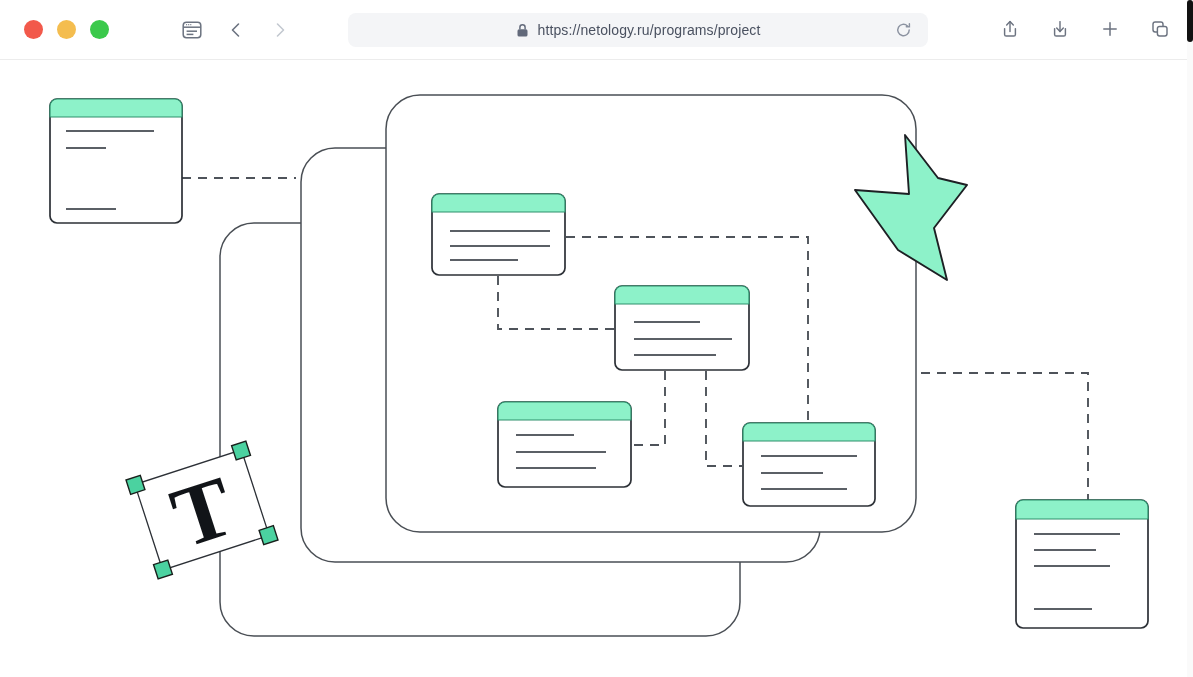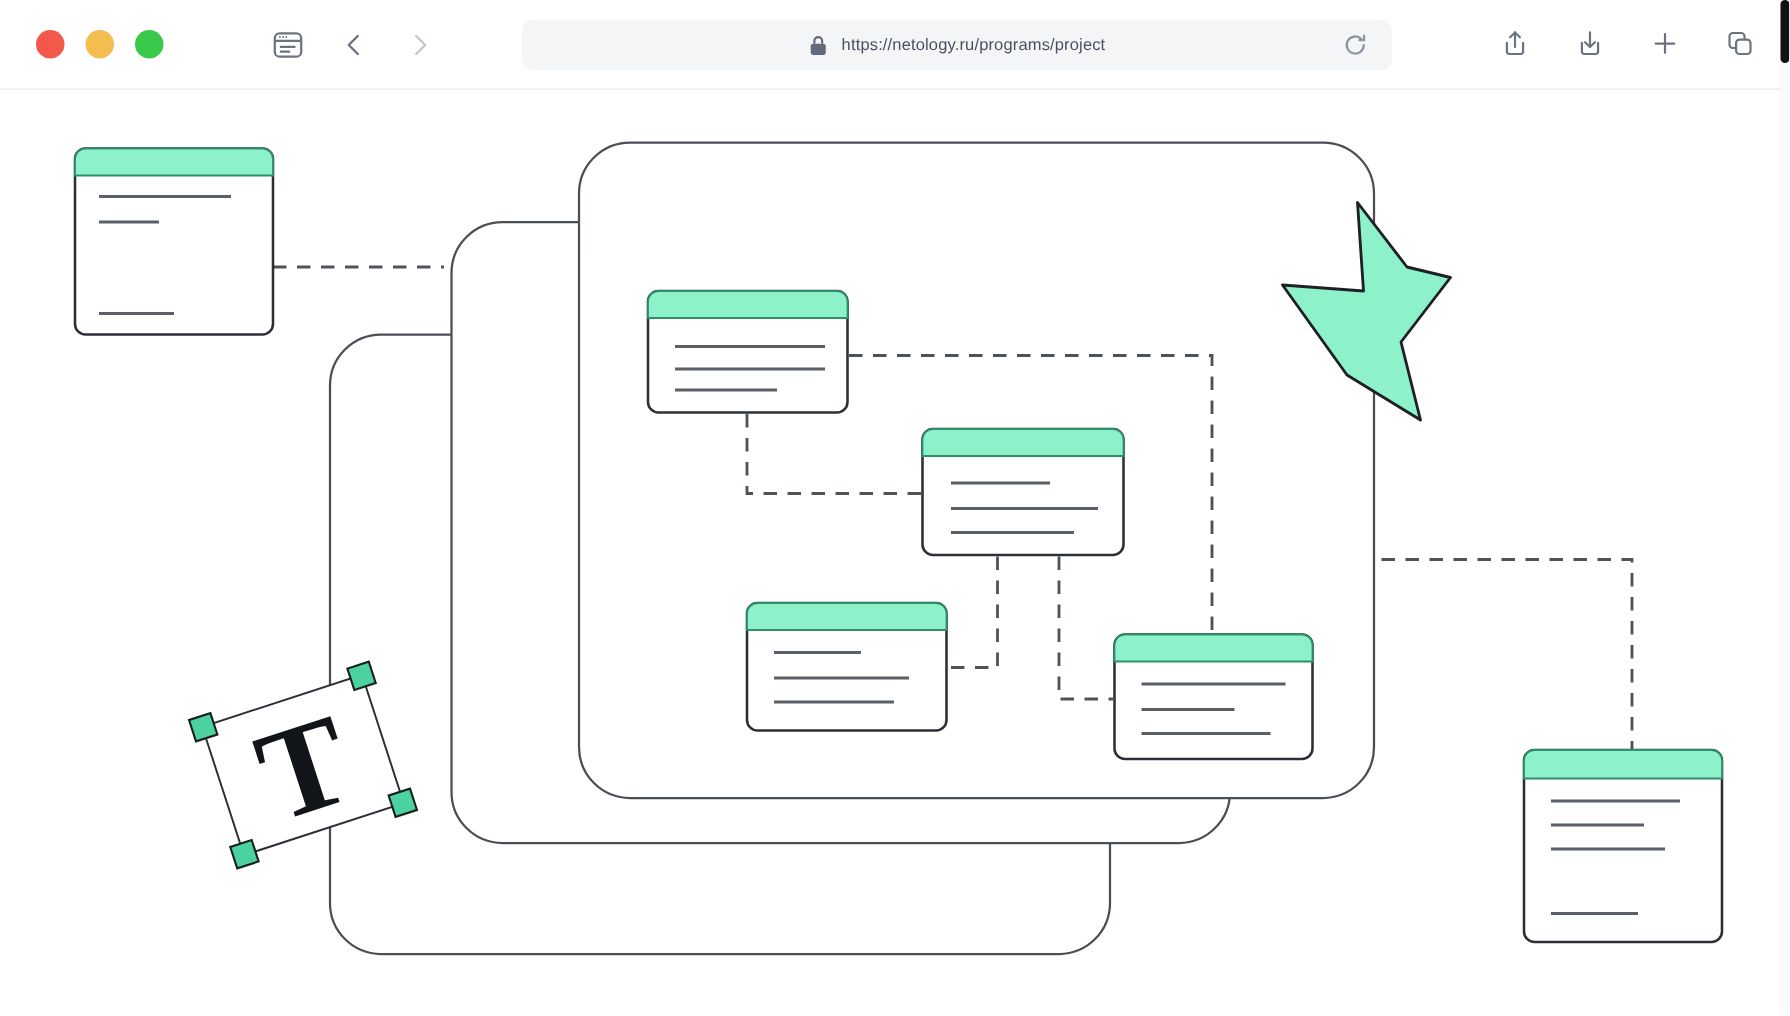--- a/index.html
+++ b/index.html
@@ -49,21 +49,21 @@
     width: 580px; height: 34px;
     background:#f4f5f7;
     border-radius: 8px;
     display:flex; align-items:center;
   }
   .url-center {
     flex:1; display:flex; align-items:center; justify-content:center; gap:9px;
   }
   .lock { color:#62697a; display:flex; }
   .url-text {
-    font-size: 11px; color:#4a5160; letter-spacing:.1px;
+    font-size: 14px; color:#4a5160; letter-spacing:.1px;
     white-space:nowrap;
   }
   .reload { position:absolute; right:16px; top:50%; transform:translateY(-50%); color:#8c93a1; display:flex;}
 
   .right-tools {
     position:absolute; right:18px; top:14px;
     display:flex; align-items:center; gap:20px;
     color:#61687a;
   }
 

